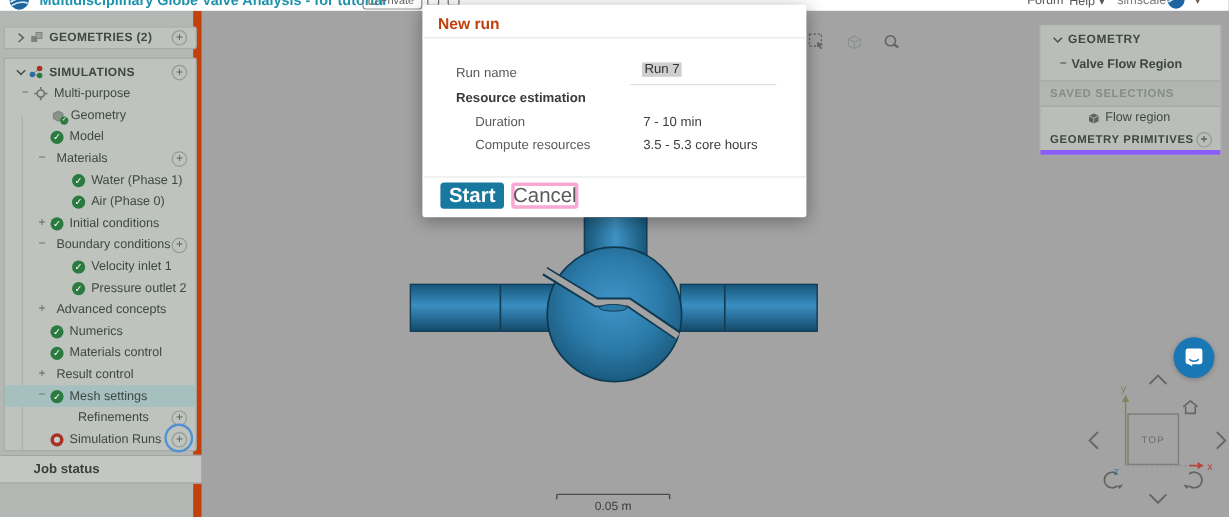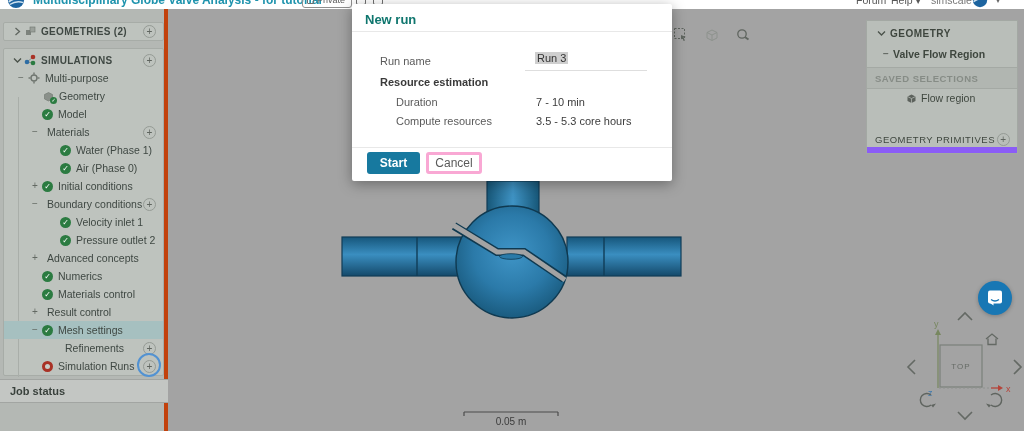--- a/index.html
+++ b/index.html
@@ -11,21 +11,21 @@
   #header-row{position:absolute;top:-11px;left:0;width:1024px;height:22px;}
   #header-row .hitem{position:absolute;top:0;height:22px;display:flex;align-items:center;}
   .proj-title{font-size:12px;font-weight:700;color:#1e93ad;white-space:nowrap;}
   .chip{border:1px solid #8f8f8f;border-radius:3px;height:15px;padding:0 6px 0 4px;display:flex;align-items:center;gap:3px;
     font-size:9px;color:#5c5c5c;background:transparent;}
   .chip-ico{width:7px;height:7px;border:1px solid #6f6f6f;border-radius:1px;display:inline-block;}
   .hlink{font-size:10.5px;color:#575757;}
   .hglyph{width:10px;height:10px;border:1px solid #6f6f6f;border-radius:2px;}
 
   
-  #sidebar{position:absolute;top:9px;left:0;width:168px;height:422px;background:#b4b8b4;border-right:4px solid #c2410c;z-index:4;}
+  #sidebar{position:absolute;top:9px;left:0;width:168px;height:422px;background:#b4b8b4;border-right:7px solid #c2410c;z-index:4;}
   .card{position:absolute;left:3px;width:161px;background:#bec3be;border:1px solid #a7aca7;border-radius:2px;}
   #geos-card{top:13px;height:19px;}
   #sims-card{top:39px;height:328px;padding-top:2px;}
   .trow{position:relative;display:flex;align-items:center;height:18px;font-size:10.5px;color:#3f4843;white-space:nowrap;overflow:visible;}
   #geos-card .trow{height:17px;}
   .trow.selected{background:#a6c0c0;}
   .exp{width:14px;flex:0 0 14px;text-align:center;color:#636963;font-size:10px;line-height:10px;}
   .chev{width:14px;flex:0 0 14px;display:flex;justify-content:center;}
   .tlabel{margin-left:5px;}
   .tlabel.b{font-weight:700;font-size:10px;letter-spacing:.3px;}
@@ -33,54 +33,54 @@
     color:#5f655f;font-size:10px;line-height:11px;text-align:center;position:relative;}
   .ring{position:absolute;left:50%;top:50%;width:24px;height:24px;margin:-13px 0 0 -13px;border:2.5px solid #5292d2;border-radius:50%;}
   .chk{width:11px;height:11px;flex:0 0 11px;background:#2b7b41;border-radius:50%;color:#fff;font-size:8px;line-height:11px;text-align:center;}
   .runs-ico{width:11px;height:11px;flex:0 0 11px;border:3px solid #a93226;border-radius:50%;background:#c9cec9;}
   .iconspan{display:inline-flex;width:12px;height:12px;flex:0 0 12px;align-items:center;justify-content:center;position:relative;}
   .minichk{position:absolute;right:-3px;bottom:-2px;width:7px;height:7px;background:#2b7b41;border-radius:50%;color:#fff;
     font-size:5px;line-height:7px;text-align:center;}
   .guide{position:absolute;left:14px;top:48px;width:1px;height:280px;background:#a9aea9;}
   #jobbar{position:absolute;left:0;top:370px;width:168px;height:24px;background:#c3c6c3;border-top:1px solid #a2a5a2;
     border-bottom:1px solid #a2a5a2;display:flex;align-items:center;}
-  #jobbar span{margin-left:10px;font-size:11px;font-weight:700;color:#39413c;text-align:center;}
+  #jobbar span{margin-left:28px;font-size:11px;font-weight:700;color:#39413c;text-align:center;}
 
   
   #viewport{position:absolute;top:9px;left:168px;width:699px;height:422px;background:#a3a3a3;z-index:1;}
   #vtoolbar{position:absolute;left:505px;top:18px;display:flex;gap:15px;}
   #navwidget{position:absolute;left:737px;top:291px;}
   #chatbubble{position:absolute;left:810px;top:272px;width:34px;height:34px;border-radius:50%;background:#1877b4;
     box-shadow:0 1px 4px rgba(0,0,0,.25);display:flex;align-items:center;justify-content:center;z-index:6;}
 
   
   #rightpanel{position:absolute;top:20px;left:866px;width:152px;background:#b9beb9;border:1px solid #a3a8a3;z-index:4;
     font-size:10.5px;color:#3e463e;}
   .rp-row{display:flex;align-items:center;position:relative;}
   #rp-geo-header{height:24px;font-weight:700;font-size:10px;letter-spacing:.5px;}
   #rp-vfr{height:18px;font-weight:700;}
   #rp-fr{height:18px;}
   #rp-saved{height:22px;margin-top:4px;background:#b1b6b1;border-top:1px solid #a4a9a4;border-bottom:1px solid #a4a9a4;
     color:#868c86;font-weight:700;font-size:9.5px;letter-spacing:.5px;}
-  #rp-prims{height:22px;border-bottom:6px solid #8b5cf6;font-weight:400;font-size:9.5px;letter-spacing:.5px;margin-top:24px;}
+  #rp-prims{height:22px;border-bottom:4px solid #8b5cf6;font-weight:700;font-size:9.5px;letter-spacing:.5px;}
   #rp-faces{height:24px;}
   .toggle{margin-left:auto;margin-right:6px;width:21px;height:11px;border-radius:6px;background:#989e98;position:relative;}
   .toggle .knob{position:absolute;right:-1px;top:-1.5px;width:14px;height:14px;border-radius:50%;background:#c9cec9;
     box-shadow:0 0 2px rgba(0,0,0,.3);}
 
   
   #modal{position:absolute;left:352px;top:4px;width:320px;height:177px;background:#ffffff;border-radius:2px;
     box-shadow:0 3px 14px rgba(0,0,0,.35);z-index:50;font-size:11px;color:#5a5a5a;}
-  #modal-title{position:absolute;left:13px;top:8px;font-size:13px;font-weight:700;color:#0f766e;}
+  #modal-title{position:absolute;left:13px;top:8px;font-size:13px;font-weight:700;color:#c2410c;}
   .mdiv{position:absolute;left:0;width:320px;border-top:1px solid #e8e8e8;}
   .mlabel{position:absolute;font-size:11px;color:#5a5a5a;}
   .mvalue{position:absolute;left:184px;font-size:11px;color:#3c3c3c;}
   #runname-box{position:absolute;left:173px;top:48px;width:122px;border-bottom:1px solid #dedede;height:19px;}
   #runname-input{display:inline-block;background:#cfcfcf;padding:0 2px;margin-left:10px;color:#333;}
-  .btn{position:absolute;top:148px;height:22px;border-radius:3px;font-size:12px;display:flex;align-items:center;justify-content:center;text-align:right;}
+  .btn{position:absolute;top:148px;height:22px;border-radius:3px;font-size:17px;display:flex;align-items:center;justify-content:center;text-align:right;}
   #btn-start{left:15px;width:53px;background:#17799f;color:#ffffff;font-weight:700;}
   #btn-cancel{left:74px;width:56px;background:#ffffff;border:3px solid #f9a8d4;color:#5a5a5a;}
 </style>
 </head>
 <body>
 
 <div id="header">
   <div id="header-row">
     <div class="hitem" style="left:7px">
       <svg width="18" height="18" viewBox="0 0 20 20">
@@ -390,21 +390,21 @@
     <span>GEOMETRY PRIMITIVES</span>
     <span class="plusbtn">+</span>
   </div>
 </div>
 
 <div id="modal">
   <div id="modal-title">New run</div>
   <div class="mdiv" style="top:27px"></div>
   <div class="mlabel" style="left:28px;top:51px">Run name</div>
   <div id="runname-box">
-    <span id="runname-input">Run 3</span>
+    <span id="runname-input">Run 7</span>
   </div>
   <div class="mlabel" style="left:28px;top:72px;font-weight:700;color:#3a3a3a">Resource estimation</div>
   <div class="mlabel" style="left:44px;top:92px">Duration</div>
   <div class="mvalue" style="top:92px">7 - 10 min</div>
   <div class="mlabel" style="left:44px;top:111px">Compute resources</div>
   <div class="mvalue" style="top:111px">3.5 - 5.3 core hours</div>
   <div class="mdiv" style="top:143px"></div>
   <div class="btn" id="btn-start">Start</div>
   <div class="btn" id="btn-cancel">Cancel</div>
 </div>

